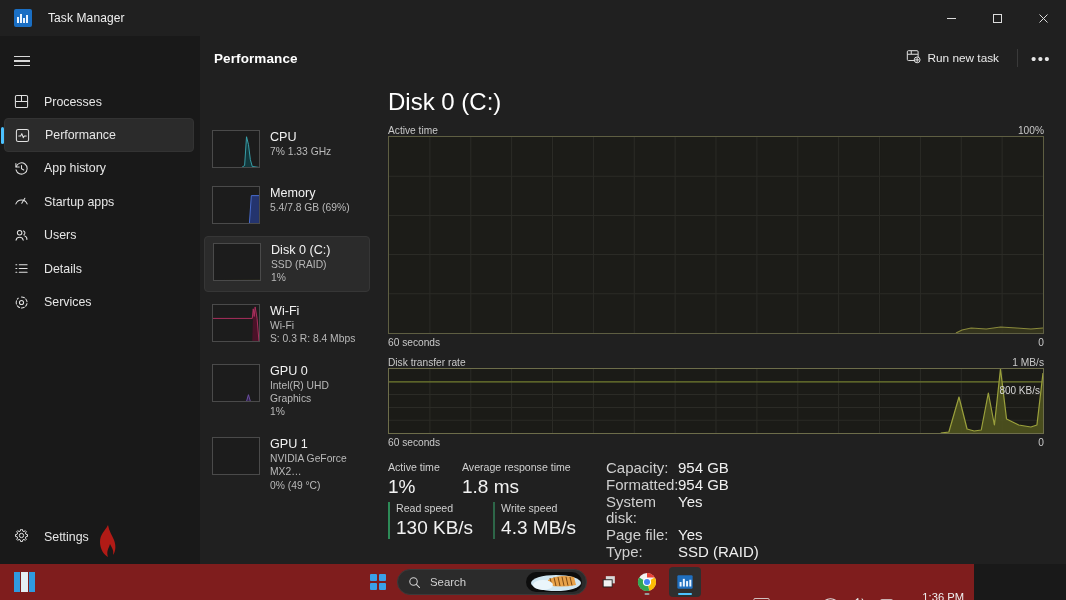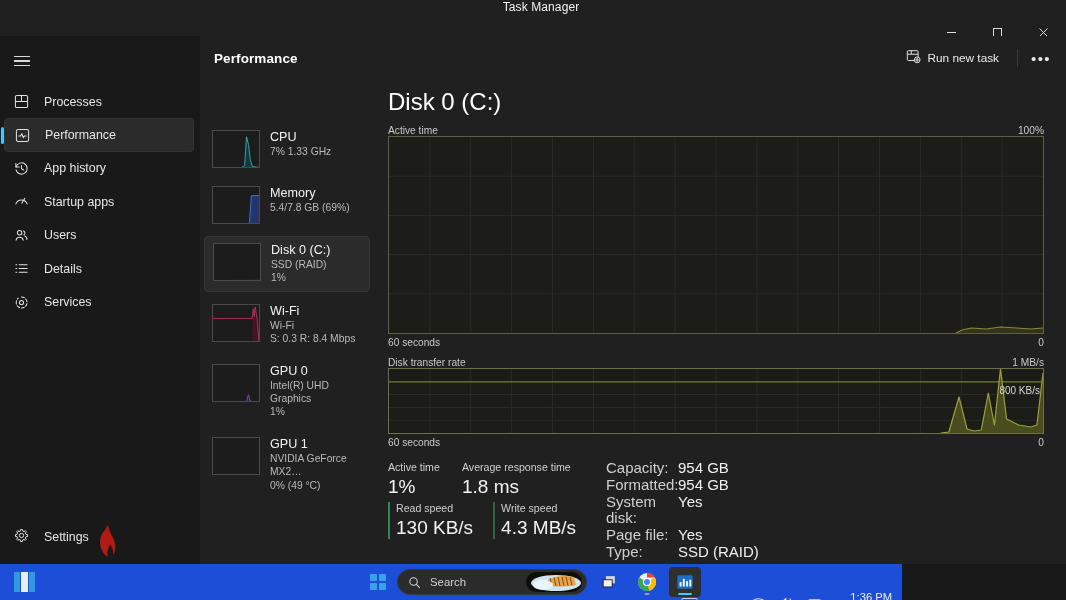--- a/index.html
+++ b/index.html
@@ -7,21 +7,21 @@
     width:1066px; height:600px; overflow:hidden;
     background:#191919;
     font-family:"Liberation Sans", sans-serif;
     color:#fff; -webkit-font-smoothing:antialiased;
   }
   .app{ position:relative; width:1066px; height:600px; }
 
   
   .titlebar{
     position:absolute; left:0; top:0; width:1066px; height:36px;
-    background:#202020; display:flex; align-items:center;flex-direction:column;
+    background:#202020; display:flex; align-items:center;
   }
   .tm-icon{
     margin-left:14px; width:18px; height:18px; border-radius:2px;
     background:#1a6fc4; position:relative; overflow:hidden;
   }
   .tm-icon i{ position:absolute; bottom:4px; background:#eaf4ff; width:2px; display:block;}
   .tm-icon i:nth-child(1){ left:3px; height:6px;}
   .tm-icon i:nth-child(2){ left:6px; height:9px;}
   .tm-icon i:nth-child(3){ left:9px; height:5px;}
   .tm-icon i:nth-child(4){ left:12px; height:8px;}
@@ -150,22 +150,22 @@
   .speed .v{ font-size:19px; color:#f2f2f2; line-height:25px; font-weight:300;}
   .speed.write{ margin-left:20px; }
 
   .stat-right{ margin-left:8px; }
   .inforow{ display:flex; font-size:15px; line-height:16.8px; }
   .inforow .k{ width:72px; color:#cfcfcf; }
   .inforow .v{ color:#f0f0f0; }
 
   
   .taskbar{
-    position:absolute; left:0; bottom:0; width:902px; height:36px;
-    background:#1d4ed8; display:flex; align-items:center;
+    position:absolute; left:0; bottom:0; width:974px; height:36px;
+    background:#7f1d1d; display:flex; align-items:center;
   }
   .tb-center{ position:absolute; left:0; width:1066px; display:flex; justify-content:center; align-items:center; gap:6px;}
   .tb-right{ position:absolute; right:8px; display:flex; align-items:flex-end; gap:9px; }
 
   .start{
     width:26px; height:26px; display:flex; align-items:center; justify-content:center; border-radius:4px;
   }
   .start .grid{ width:16px; height:16px; display:grid; grid-template-columns:1fr 1fr; grid-template-rows:1fr 1fr; gap:2px;}
   .start .grid b{ background:#3aa0e8; border-radius:1px; display:block;}
 

